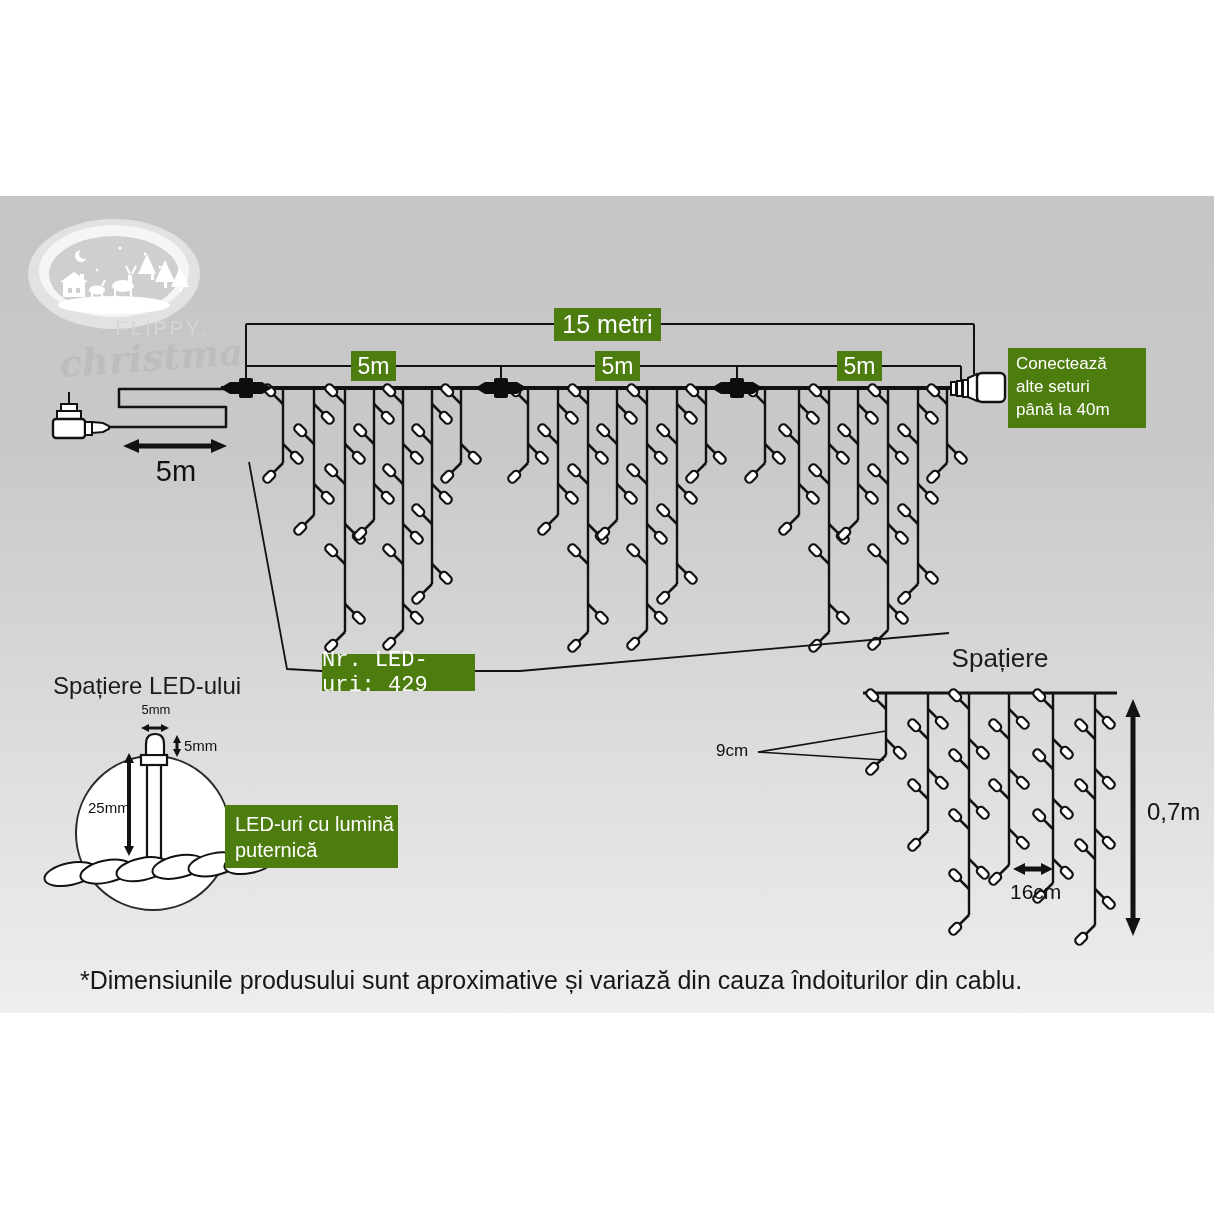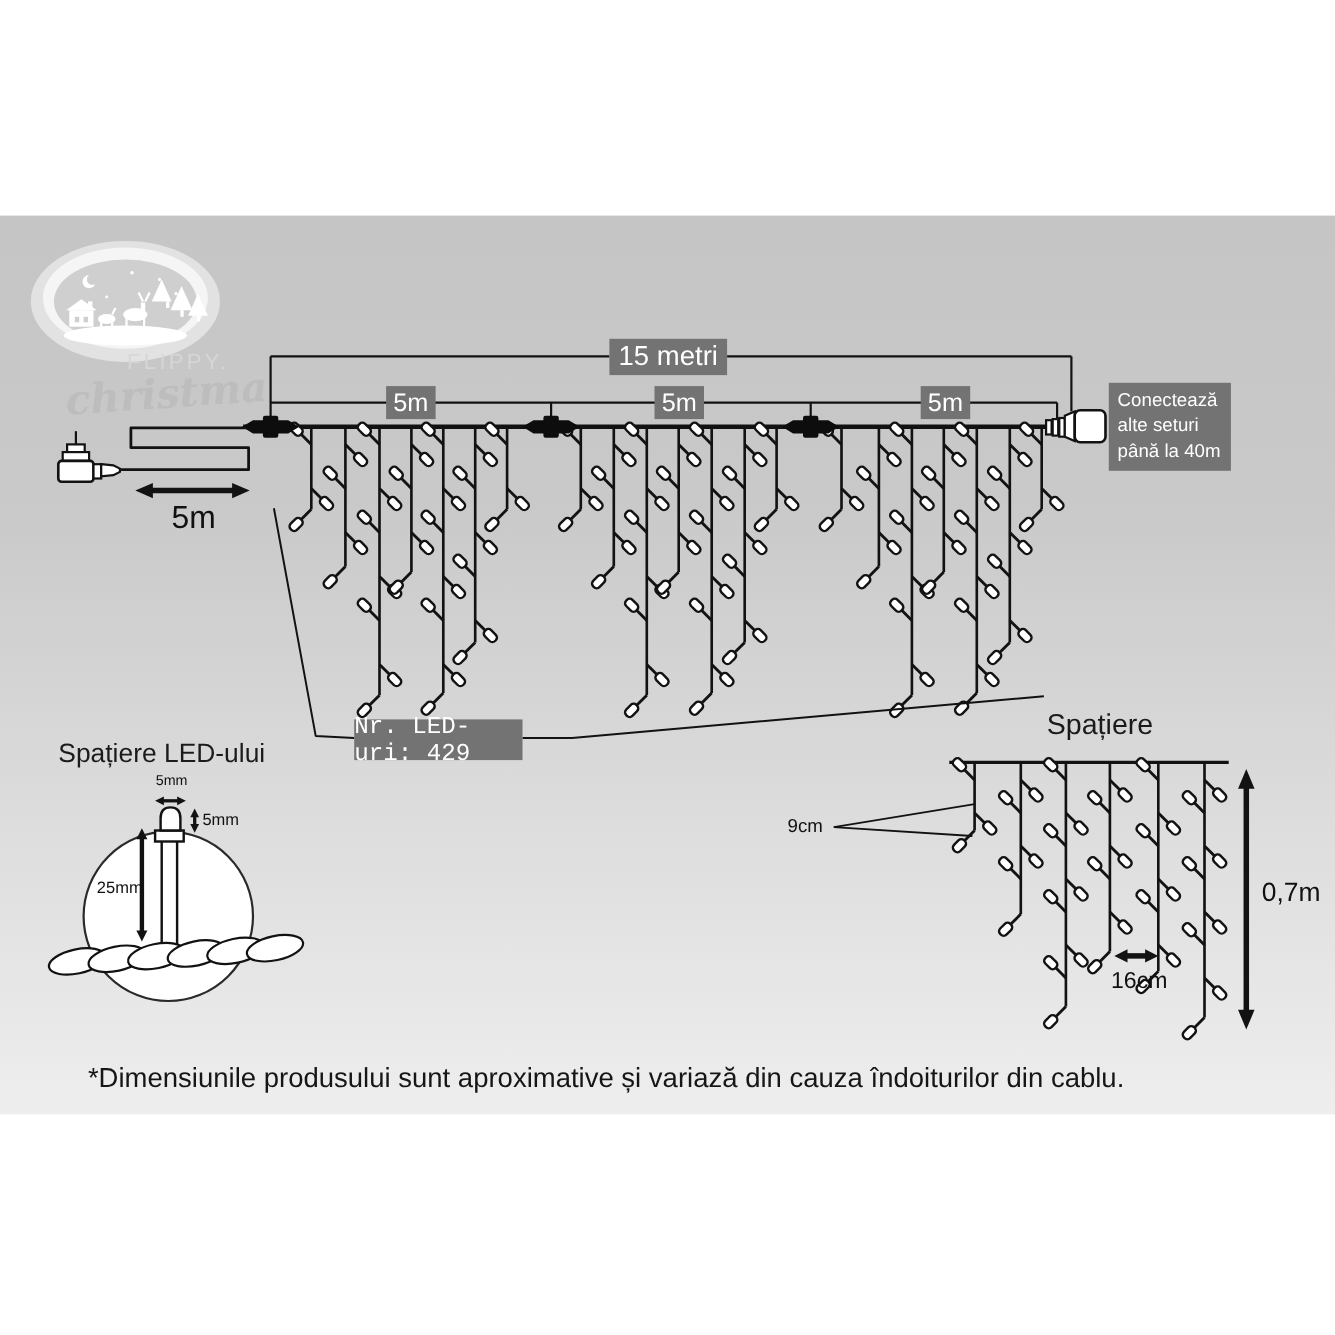--- a/index.html
+++ b/index.html
@@ -3,21 +3,21 @@
 <meta charset="utf-8">
 <style>
   html,body{margin:0;padding:0;background:#ffffff;}
   .canvas{position:relative;width:1214px;height:1214px;background:#ffffff;overflow:hidden;
           font-family:"Liberation Sans",sans-serif;color:#151515;}
   .grayband{position:absolute;left:0;right:0;top:196px;height:817px;
             background:linear-gradient(180deg,#c5c5c5 0%,#c9c9c9 32%,#dcdcdc 66%,#eeeeee 100%);}
   #diagram{position:absolute;left:0;top:0;}
   .abs{position:absolute;}
   .title{font-size:66px;font-weight:700;letter-spacing:-1px;color:#1b1b1b;white-space:nowrap;}
-  .blackbox{background:#737373;color:#ffffff;box-sizing:border-box;}
+  .blackbox{background:#4d7c0f;color:#ffffff;box-sizing:border-box;}
   .bb-center{display:flex;align-items:center;justify-content:center;}
   .pre{white-space:pre-line;}
   .sec-title{font-size:24px;color:#1b1b1b;white-space:nowrap;}
   .small-dim{font-size:15px;color:#111;white-space:nowrap;}
   .disclaimer{left:0;width:1102px;text-align:center;font-size:25px;color:#161616;}
   .logo-flippy{font-size:20px;letter-spacing:3px;fill:#d6d6d6;font-family:"Liberation Sans",sans-serif;}
   .logo-script{font-size:37px;font-style:italic;font-weight:700;fill:#bdbdbd;font-family:"DejaVu Serif",serif;}
 </style>
 </head>
 <body>
@@ -713,31 +713,33 @@
     <ellipse cx="89" cy="93" rx="56" ry="9" fill="#ffffff"></ellipse>
     <text x="137" y="123" text-anchor="middle" class="logo-flippy">FLIPPY.</text>
     <text x="137" y="158" text-anchor="middle" class="logo-script" transform="rotate(-4 137 150)">christmas</text>
   </svg>
 
 
   <div class="abs blackbox bb-center" style="left:554px;top:308px;width:107px;height:33px;font-size:25px;">15 metri</div>
   <div class="abs blackbox bb-center" style="left:351px;top:351px;width:45px;height:30px;font-size:23px;">5m</div>
   <div class="abs blackbox bb-center" style="left:595px;top:351px;width:45px;height:30px;font-size:23px;">5m</div>
   <div class="abs blackbox bb-center" style="left:837px;top:351px;width:45px;height:30px;font-size:23px;">5m</div>
-  <div class="abs blackbox pre" style="left:1008px;top:348px;width:111px;height:80px;font-size:17px;line-height:1.35;padding:5px 0 0 8px;">Conectează
+  <div class="abs blackbox pre" style="left:1008px;top:348px;width:138px;height:80px;font-size:17px;line-height:1.35;padding:5px 0 0 8px;">Conectează
 alte seturi
 până la 40m</div>
   <div class="abs blackbox bb-center" style="left:322px;top:654px;width:153px;height:37px;font-size:22px;font-family:Liberation Mono, monospace;">Nr. LED-uri: 429</div>
 
   <div class="abs" style="left:150px;top:455px;width:52px;text-align:center;font-size:29px;color:#111;">5m</div>
 
   <div class="abs sec-title" style="left:53px;top:672px;">Spațiere LED-ului</div>
   <div class="abs" style="left:138px;top:702px;width:36px;text-align:center;font-size:13px;color:#111;">5mm</div>
   <div class="abs small-dim" style="left:184px;top:737px;">5mm</div>
   <div class="abs small-dim" style="left:88px;top:799px;">25mm</div>
+  <div class="abs blackbox pre" style="left:225px;top:805px;width:173px;height:63px;font-size:20px;line-height:1.32;padding:6px 0 0 10px;">LED-uri cu lumină
+puternică</div>
 
   <div class="abs" style="left:1000px;top:643px;transform:translateX(-50%);font-size:26px;color:#1b1b1b;white-space:nowrap;">Spațiere</div>
   <div class="abs" style="left:716px;top:741px;font-size:17px;color:#111;">9cm</div>
   <div class="abs" style="left:1010px;top:880px;width:46px;text-align:center;font-size:21px;color:#111;">16cm</div>
   <div class="abs" style="left:1147px;top:798px;font-size:24px;color:#111;">0,7m</div>
 
   <div class="abs disclaimer" style="top:966px;">*Dimensiunile produsului sunt aproximative și variază din cauza îndoiturilor din cablu.</div>
 </div>
 
 </body></html>

